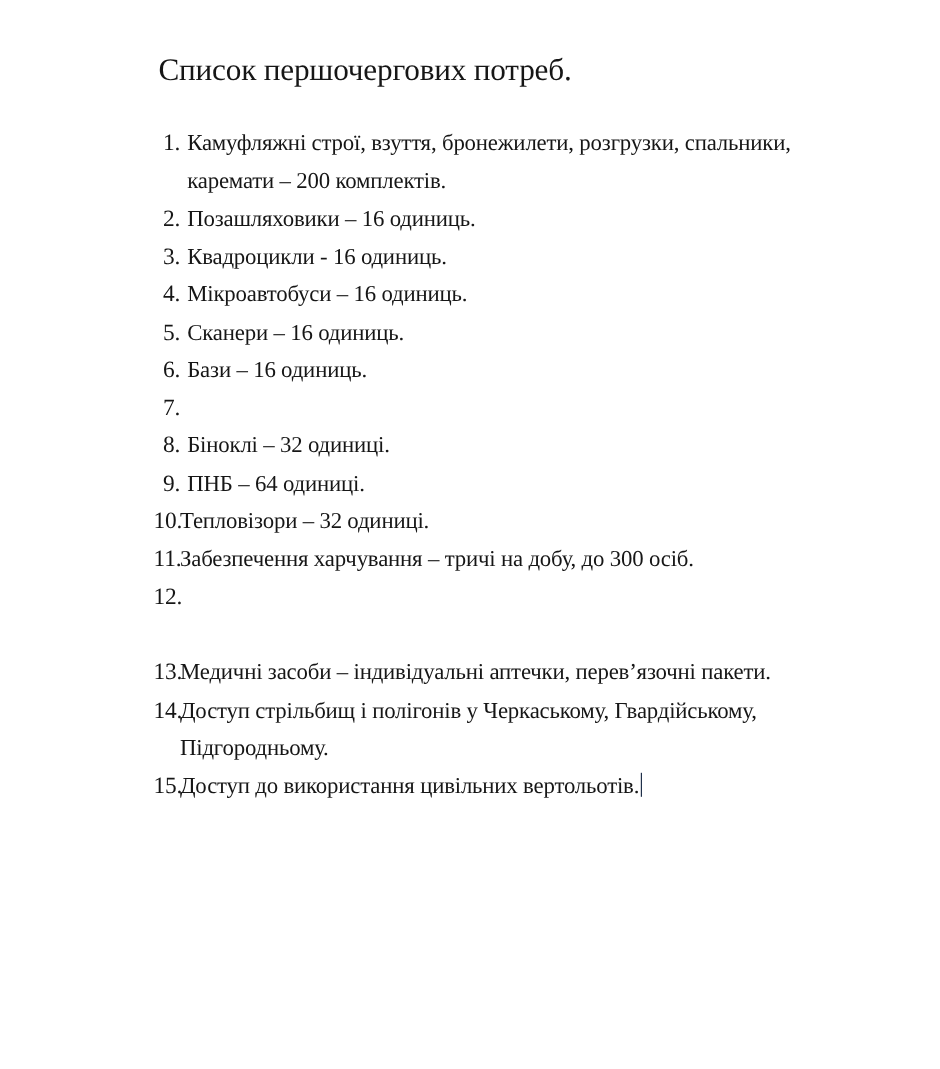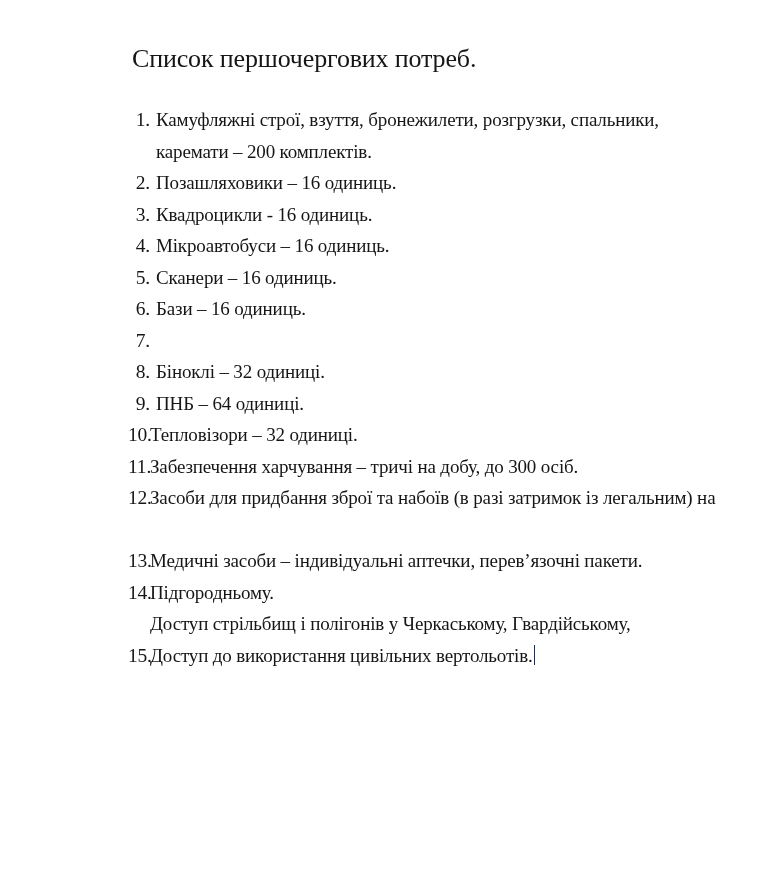--- a/index.html
+++ b/index.html
@@ -181,34 +181,33 @@
         </li>
         <li class="item" style="position: absolute; left: 0px; top: 346.5px; width: 645px; height: 31.5px;">
           <span class="marker">11.</span>
           <span class="text wide">
             <span class="line">Забезпечення харчування – тричі на добу, до 300 осіб.</span>
           </span>
         </li>
         <li class="item" style="position: absolute; left: 0px; top: 378px; width: 783px; height: 63px;">
           <span class="marker">12.</span>
           <span class="text wide">
-            <span class="line">Засоби для придбання зброї та набоїв (в разі затримок із легальним) на</span>
           </span>
         </li>
         <li class="item" style="position: absolute; left: 0px; top: 441px; width: 670px; height: 31.5px;">
           <span class="marker">13.</span>
           <span class="text wide">
             <span class="line">Медичні засоби – індивідуальні аптечки, перев’язочні пакети.</span>
           </span>
         </li>
         <li class="item" style="position: absolute; left: 0px; top: 472.5px; width: 783px; height: 63px;">
           <span class="marker">14.</span>
           <span class="text wide">
+            <span class="line">Доступ стрільбищ і полігонів у Черкаському, Гвардійському,</span>
             <span class="line cont">Підгородньому.</span>
-            <span class="line">Доступ стрільбищ і полігонів у Черкаському, Гвардійському,</span>
           </span>
         </li>
         <li class="item" style="position: absolute; left: 0px; top: 535.5px; width: 724px; height: 31.5px;">
           <span class="marker">15.</span>
           <span class="text wide">
             <span class="line">Доступ до використання цивільних вертольотів.<span class="caret" style="background: rgb(32, 48, 74);"></span></span>
           </span>
         </li>
       </ol>
 

